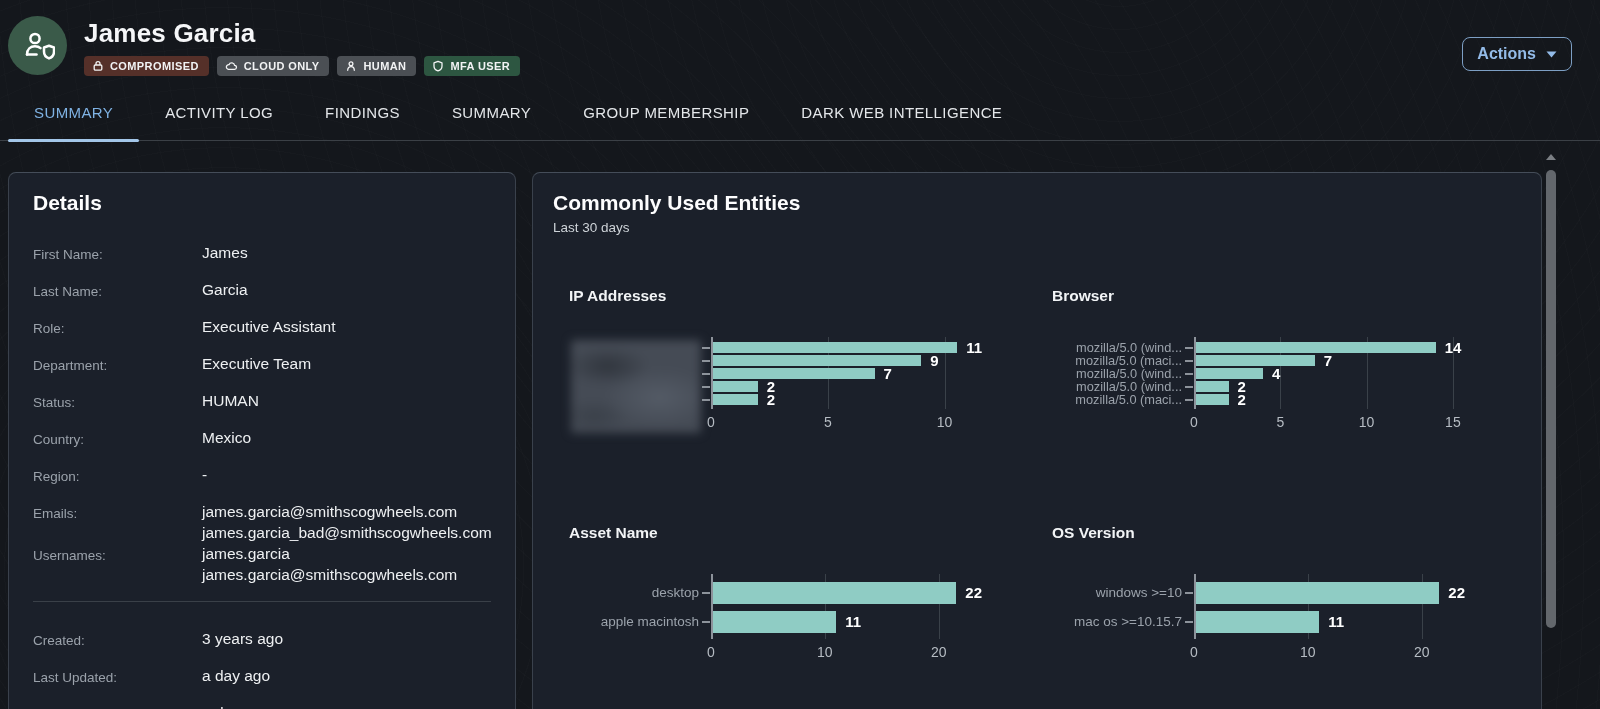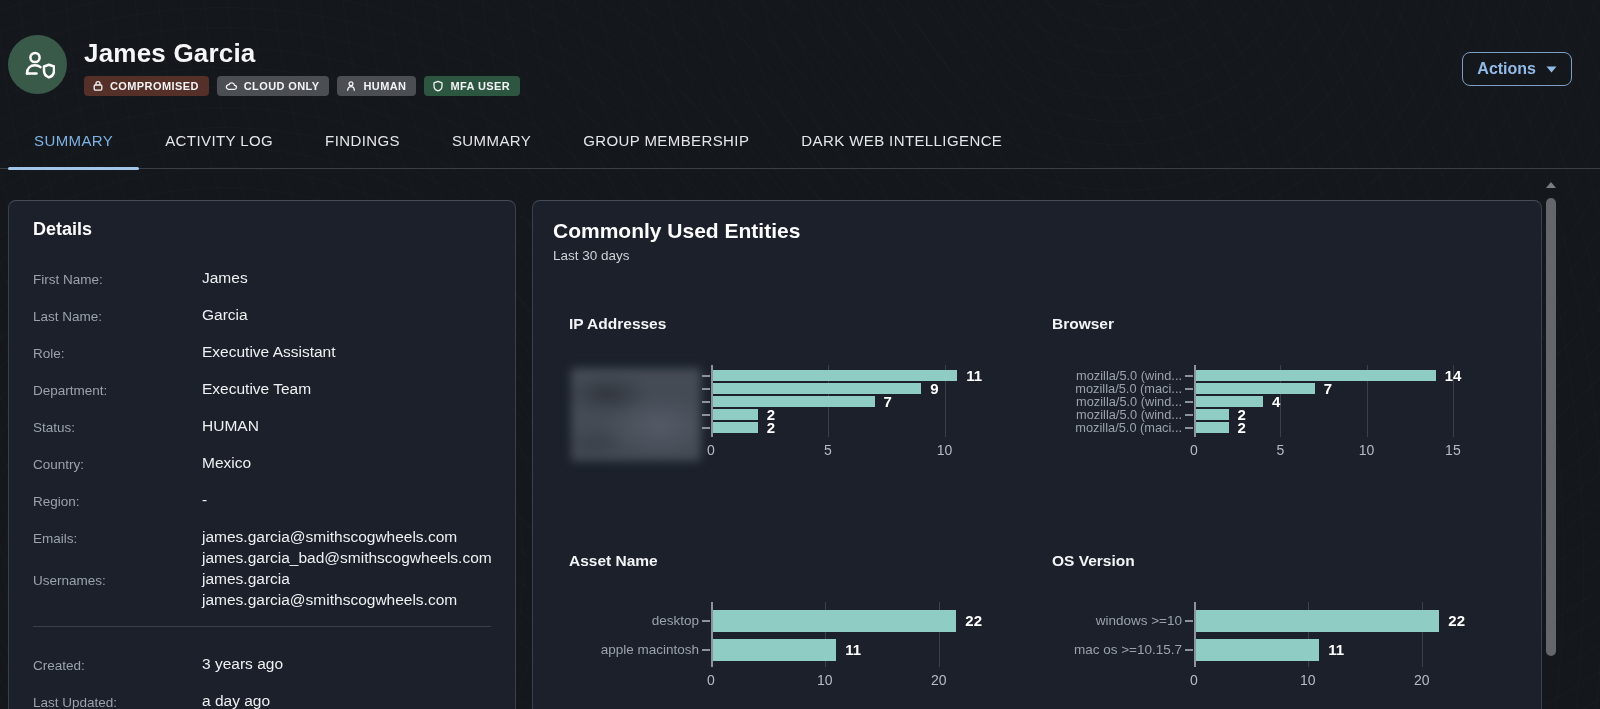--- a/index.html
+++ b/index.html
@@ -11,21 +11,21 @@
   }
   body::before {
     content:""; position:absolute; inset:0; pointer-events:none; z-index:0;
     background:
       repeating-radial-gradient(circle at 14% 80%, transparent 0 19px, rgba(255,255,255,0.013) 19px 20px),
       repeating-radial-gradient(circle at 70% -12%, transparent 0 22px, rgba(255,255,255,0.011) 22px 23px);
   }
   .layer { position:relative; z-index:1; }
 
   
-  header { display:flex; align-items:flex-start; padding:7px 28px 0 8px; height:84px;margin-top:28px; }
+  header { display:flex; align-items:center; padding:7px 28px 0 8px; height:84px; }
   .avatar { width:59px; height:59px; border-radius:50%; background:#3a5a49;
     display:flex; align-items:center; justify-content:center; flex:none; }
   .head-main { margin-left:17px; padding-top:3px; }
   .page-title { margin:0 0 7px; font-size:26px; font-weight:700; letter-spacing:.2px; color:#f5f6f8; }
   .badges { display:flex; gap:8px; }
   .badge { display:inline-flex; align-items:center; gap:6px; height:20px; padding:0 10px 0 8px;
     border-radius:4px; font-size:11px; font-weight:700; letter-spacing:.4px; color:#f2f3f4; white-space:nowrap; }
   .badge svg { display:block; flex:none; }
   .actions-btn { margin-left:auto; margin-top:17px; display:inline-flex; align-items:center; gap:10px;
     height:30px; padding:16px 14px; background:transparent; border:1.5px solid #7d9fc4; border-radius:8px;
@@ -37,21 +37,21 @@
     color:#e4e7ea; cursor:pointer; position:relative; font-weight:500; white-space:nowrap; }
   .tab.active { color:#7fb2e3; }
   .tab.active::after { content:""; position:absolute; left:0; right:0; bottom:-2px; height:3px;
     background:#a3c6e8; border-radius:2px; }
 
   
   main { display:flex; gap:16px; padding:31px 58px 0 8px; align-items:flex-start; }
   .card { background:#1b202a; border:1px solid #3a414c; border-top-color:#454d59; border-radius:8px; }
   .details-card { width:508px; flex:none; min-height:780px; padding:18px 24px; }
   .entities-card { flex:1; min-height:780px; padding:18px 20px; }
-  .card-title { margin:0; font-size:18px; font-weight:700; color:#fdfdfe; }
+  .card-title { margin:0; font-size:21px; font-weight:700; color:#fdfdfe; }
   .entities-card .card-title { font-size:21px; }
   .card-subtitle { font-size:13.5px; color:#ced3d8; margin-top:5px; }
 
   
   .details-rows { margin-top:27px; }
   .field-row { display:flex; align-items:flex-start; margin-bottom:14px; }
   .field-row.multi { margin-bottom:0; }
   .field-label { width:169px; flex:none; font-size:13.5px; color:#9ba2ab; line-height:21px; padding-top:2px; }
   .field-values { font-size:15.5px; color:#eef0f2; line-height:21px; }
   .divider { border:none; border-top:1px solid #3a4048; margin:16px 0 26px; }

